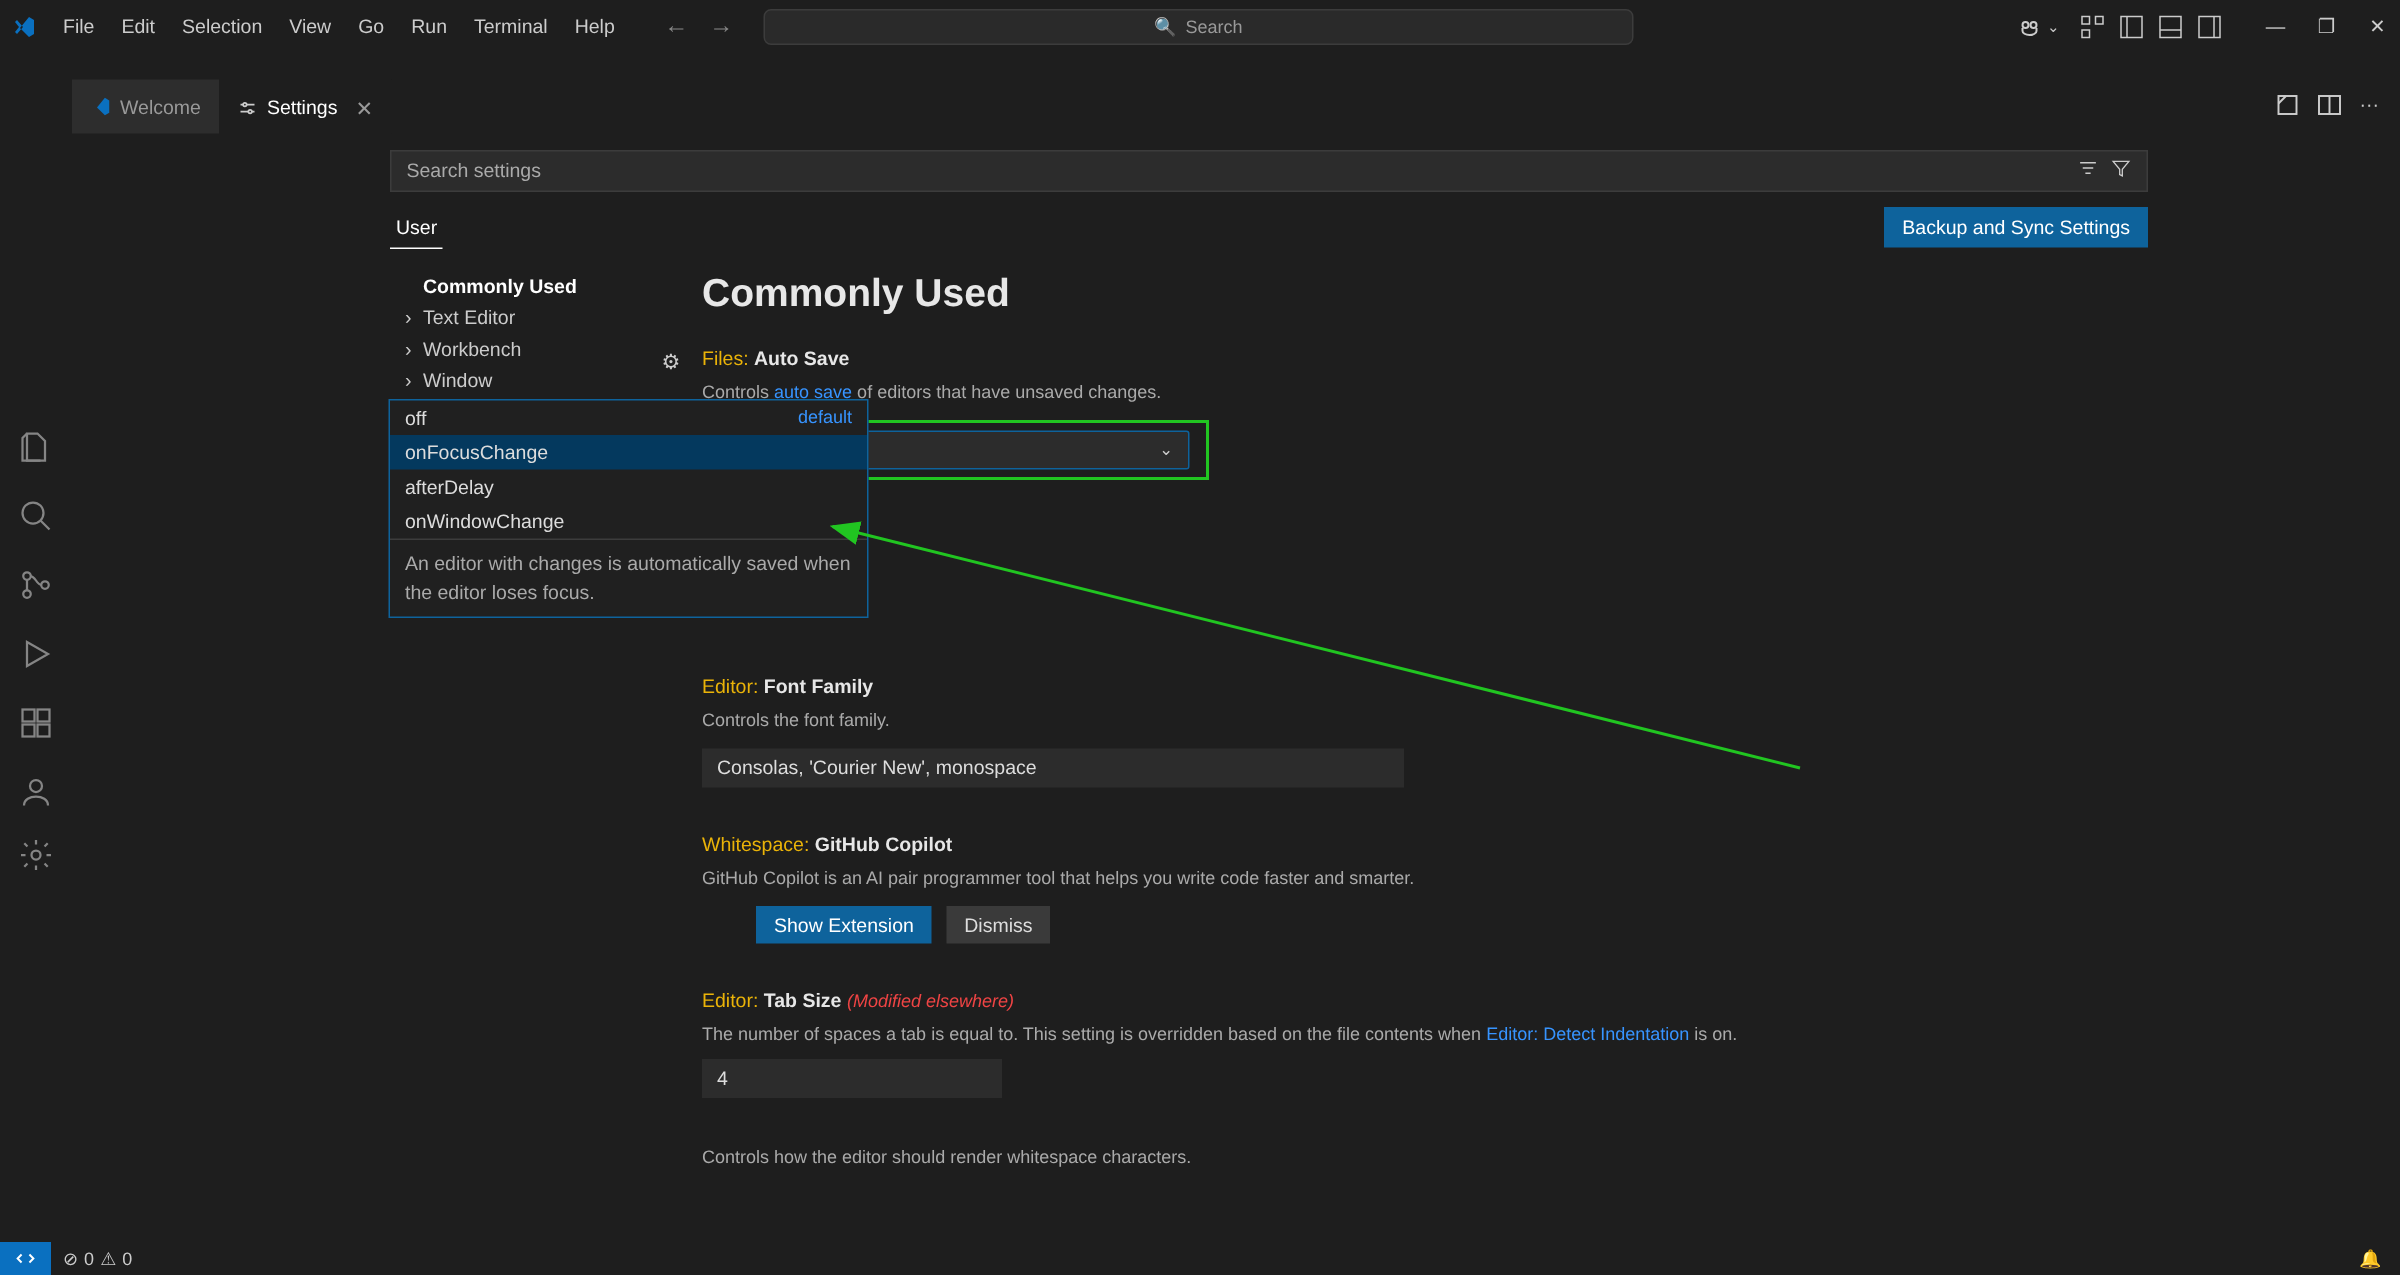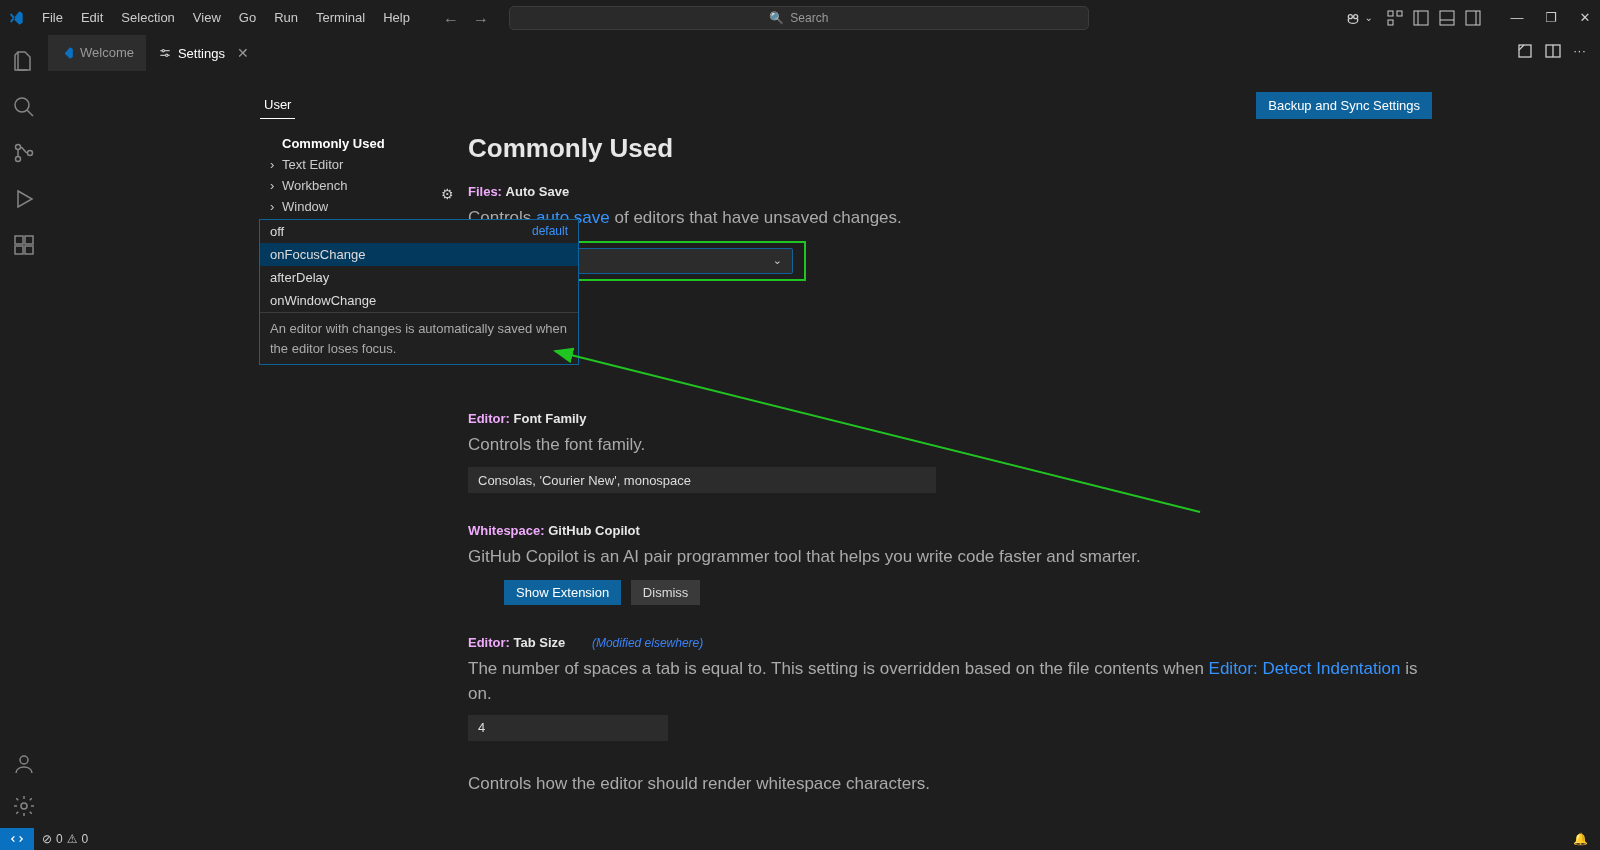--- a/index.html
+++ b/index.html
@@ -13,21 +13,21 @@
 .nav-arrows { margin-left:25px; display:flex; gap:14px; color:#888; }
 .nav-arrow { cursor:pointer; font-size:16px; }
 .search-box { flex:1; margin:0 20px; max-width:580px; height:24px; background:#2a2a2a; border:1px solid #3c3c3c; border-radius:5px; display:flex; align-items:center; justify-content:center; color:#999; font-size:12px; }
 .title-right { display:flex; align-items:center; gap:14px; margin-left:auto; }
 .copilot-icon { color:#ccc; font-size:14px; cursor:pointer; display:flex; align-items:center; gap:4px;}
 .layout-icons { display:flex; gap:10px; }
 .win-controls { display:flex; gap:20px; margin-left:15px; }
 .win-btn { width:14px; color:#ccc; cursor:pointer; font-size:13px; text-align:center; }
 
 
-.main { display:flex; height:calc(100% - 35px - 22px); }
+.main { display:flex; height:calc(100% - 35px - 22px);align-items:center; }
 .activity-bar { width:48px; background:#1e1e1e; display:flex; flex-direction:column; align-items:center; padding-top:12px; }
 .act-icon { width:28px; height:28px; margin-bottom:18px; display:flex; align-items:center; justify-content:center; color:#858585; cursor:pointer; }
 .act-icon svg { width:24px; height:24px; }
 .act-bottom { margin-top:auto; margin-bottom:14px; }
 
 .editor-area { flex:1; display:flex; flex-direction:column; background:#1e1e1e; }
 .tabs { height:36px; display:flex; align-items:center; background:#1e1e1e; border-bottom:1px solid #1e1e1e; }
 .tab { height:36px; padding:0 12px; display:flex; align-items:center; gap:6px; color:#999; cursor:pointer; }
 .tab.active { background:#1e1e1e; color:#fff; border-top:1px solid #1e1e1e; }
 .tab.inactive { background:#2d2d2d; }
@@ -48,24 +48,24 @@
 
 .content { flex:1; display:flex; padding:14px 168px 0 212px; overflow:hidden; position:relative; }
 .sidebar-tree { width:178px; color:#ccc; font-size:13px; }
 .tree-item { padding:3px 0 3px 10px; cursor:pointer; display:flex; align-items:center; gap:4px; }
 .tree-item.top { font-weight:600; color:#fff; padding-left:22px; }
 .tree-item .chev { display:inline-block; width:8px; transform:rotate(0deg); color:#ccc;}
 .main-settings { flex:1; padding-left:30px; overflow-y:auto; position:relative; }
 .main-settings h1 { font-size:26px; color:#e7e7e7; font-weight:600; margin-bottom:20px; }
 .setting-block { margin-bottom:30px; position:relative; }
 .setting-label { font-size:13px; color:#ccc; }
-.setting-label .cat { color:#f0abfc;font-weight:bold; }
+.setting-label .cat { color:#eab308; }
 .setting-label .name { font-weight:600; color:#e7e7e7; }
-.setting-label .modified { font-style:italic; color:#3b82f6; margin-left:23px; font-size:12px; }
-.setting-desc { color:#aaa; margin-top:6px; font-size:17px; line-height:1.5; }
+.setting-label .modified { font-style:italic; color:#ef4444; margin-left:0; font-size:12px; }
+.setting-desc { color:#aaa; margin-top:6px; font-size:12px; line-height:1.5; }
 .setting-desc a, .link { color:#3794ff; cursor:pointer; }
 .gear-left { position:absolute; left:-27px; top:2px; color:#ccc; cursor:pointer; font-size:14px; }
 
 .select-box { margin-top:10px; height:26px; background:#2c2c2c; border:1px solid #3c3c3c; color:#ddd; display:flex; align-items:center; padding:0 10px; justify-content:space-between; width:318px; cursor:pointer; border-radius:2px; }
 .select-box .chev-down { color:#ccc; font-size:11px; }
 .green-box { border:2px solid #21c521; padding:5px; width:338px; margin-top:10px; }
 .green-box .select-box { margin-top:0; border-color:#0e639c; }
 
 .dropdown { position:absolute; width:320px; background:#202020; border:1px solid #0e639c; z-index:100; top:78px; left:424px; }
 .dd-item { padding:4px 10px; color:#ddd; cursor:pointer; display:flex; justify-content:space-between; font-size:13px; }
@@ -227,20 +227,35 @@
             </svg></span>
         <span><svg width="16" height="16" viewBox="0 0 16 16" fill="none" stroke="#ccc" stroke-width="1.3">
               <rect x="1" y="2" width="14" height="12"></rect>
               <line x1="8" y1="2" x2="8" y2="14"></line>
             </svg></span>
         <span>···</span>
       </div>
     </div>
 
     <div class="settings-body">
+      <div class="search-settings-row">
+        <div class="search-settings">
+          <span>Search settings</span>
+          <div class="search-filters">
+            <span><svg width="14" height="14" viewBox="0 0 16 16" fill="none" stroke="#ccc">
+                  <line x1="2" y1="4" x2="14" y2="4"></line>
+                  <line x1="4" y1="8" x2="12" y2="8"></line>
+                  <line x1="6" y1="12" x2="10" y2="12"></line>
+                </svg></span>
+            <span><svg width="14" height="14" viewBox="0 0 16 16" fill="none" stroke="#ccc">
+                  <path d="M2 3h12l-5 6v5l-2-1v-4z"></path>
+                </svg></span>
+          </div>
+        </div>
+      </div>
 
       <div class="tabs-row">
         <div class="scope-tabs">
           <div class="scope-tab active">User</div>
         </div>
         <button class="backup-btn">Backup and Sync Settings</button>
       </div>
 
       <div class="content">
         <div class="sidebar-tree">

